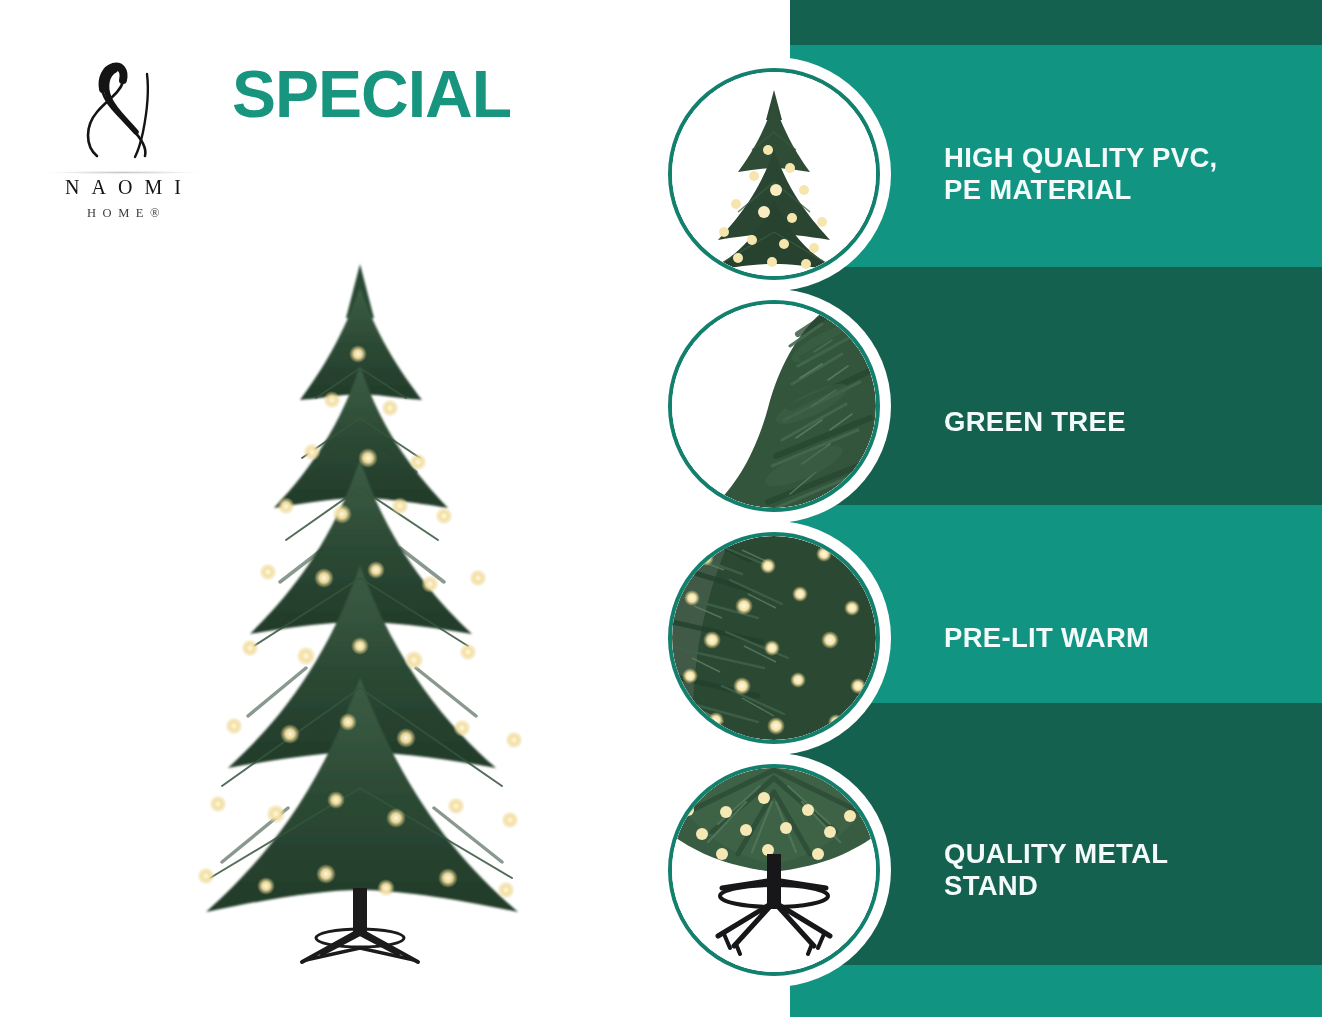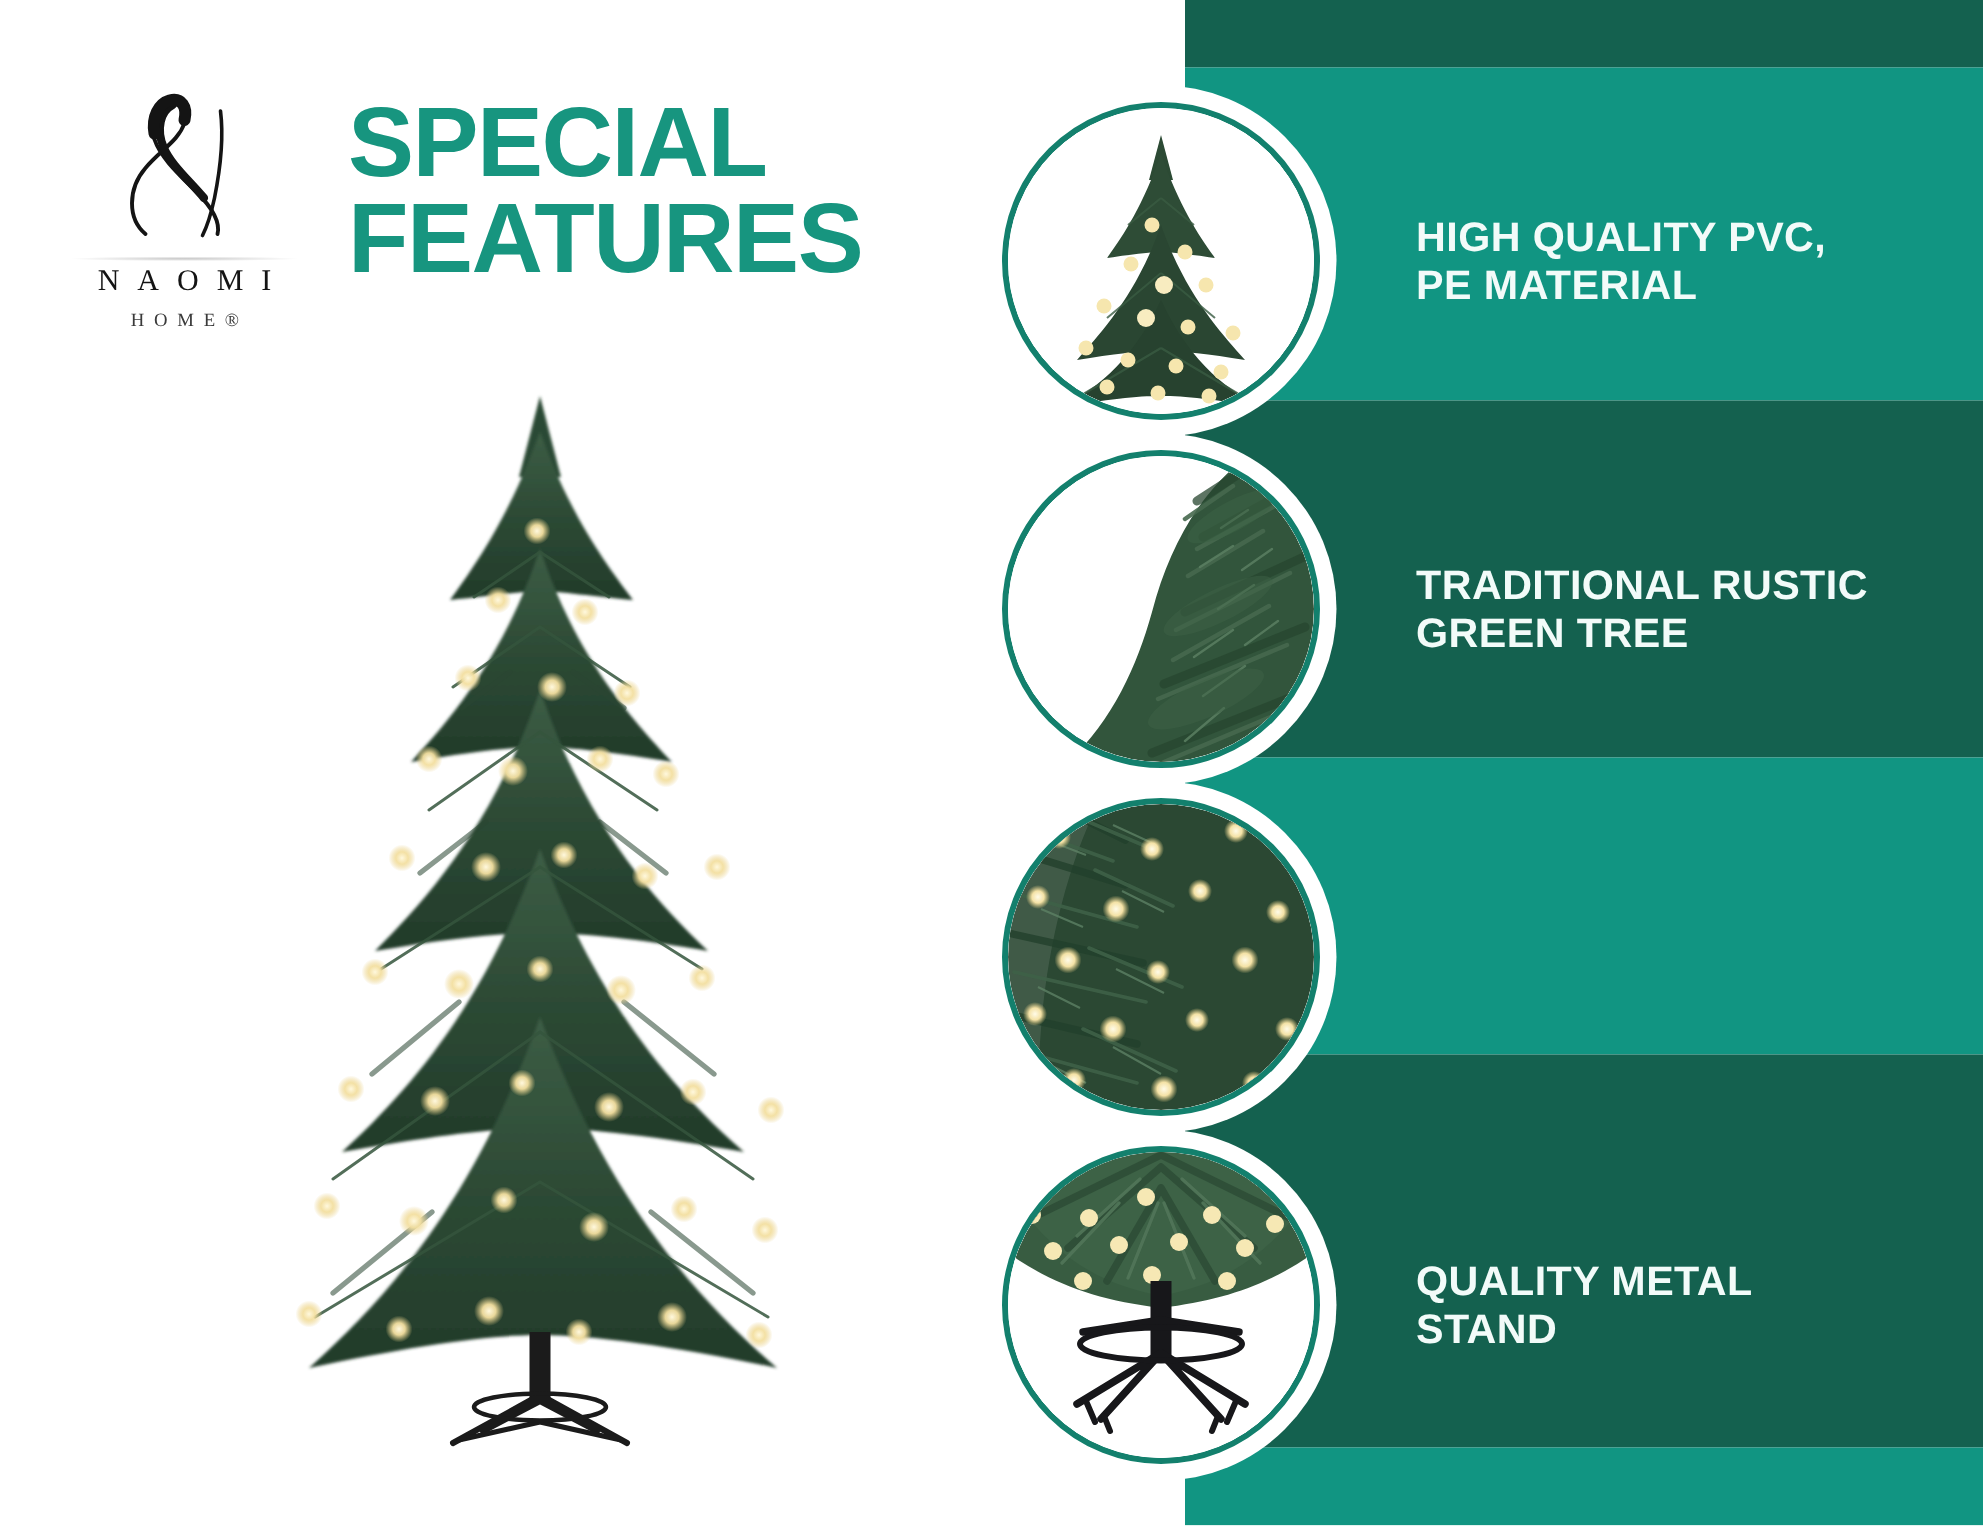--- a/index.html
+++ b/index.html
@@ -94,21 +94,20 @@
         <path d="M84 14 C86 30 84 52 80 72 C77 86 74 93 72 97" fill="none" stroke="#141414" stroke-width="2.4" stroke-linecap="round"></path>
       </svg>
     </div>
     <div class="logo-rule"></div>
     <div class="logo-word">NAOMI</div>
     <div class="logo-sub">HOME®</div>
   </div>
 
   <div class="headline">
     <span>SPECIAL</span>
-    <span class="l2">FEATURES</span>
   </div>
 
   <div class="hero">
     <svg width="500" height="720" viewBox="0 0 500 720" aria-hidden="true">
       <defs>
         <linearGradient id="needleA" x1="0" y1="0" x2="0" y2="1">
           <stop offset="0%" stop-color="#3c5d45"></stop>
           <stop offset="55%" stop-color="#2b4833"></stop>
           <stop offset="100%" stop-color="#223b2a"></stop>
         </linearGradient>
@@ -258,21 +257,21 @@
             </g>
             <ellipse cx="150" cy="40" rx="34" ry="10" fill="#3d6246" opacity=".55" transform="rotate(-28 150 40)"></ellipse>
             <ellipse cx="140" cy="100" rx="40" ry="11" fill="#3d6246" opacity=".5" transform="rotate(-26 140 100)"></ellipse>
             <ellipse cx="132" cy="162" rx="42" ry="12" fill="#3d6246" opacity=".5" transform="rotate(-24 132 162)"></ellipse>
           </svg>
         </div>
       </div>
     </div>
     <div class="ftext">
       <span>
-        <span>TRADITIONAL RUSTIC</span><br>
+        <br>
         <span>GREEN TREE</span>
       </span>
     </div>
   </div>
 
   <div class="feature" style="top:522px;">
     <div class="circle-wrap">
       <div class="halo"></div>
       <div class="ring">
         <div class="thumb">
@@ -315,21 +314,21 @@
               <circle cx="44" cy="184" r="8" fill="url(#bulb2)"></circle>
                 <circle cx="104" cy="190" r="9" fill="url(#bulb2)"></circle>
               <circle cx="164" cy="186" r="8" fill="url(#bulb2)"></circle>
             </g>
           </svg>
         </div>
       </div>
     </div>
     <div class="ftext">
       <span>
-        <br>
+        <span>PRE-LIT WARM</span><br>
       </span>
     </div>
   </div>
 
   <div class="feature" style="top:754px;">
     <div class="circle-wrap">
       <div class="halo"></div>
       <div class="ring">
         <div class="thumb">
           <svg width="204" height="204" viewBox="0 0 204 204" aria-hidden="true">

